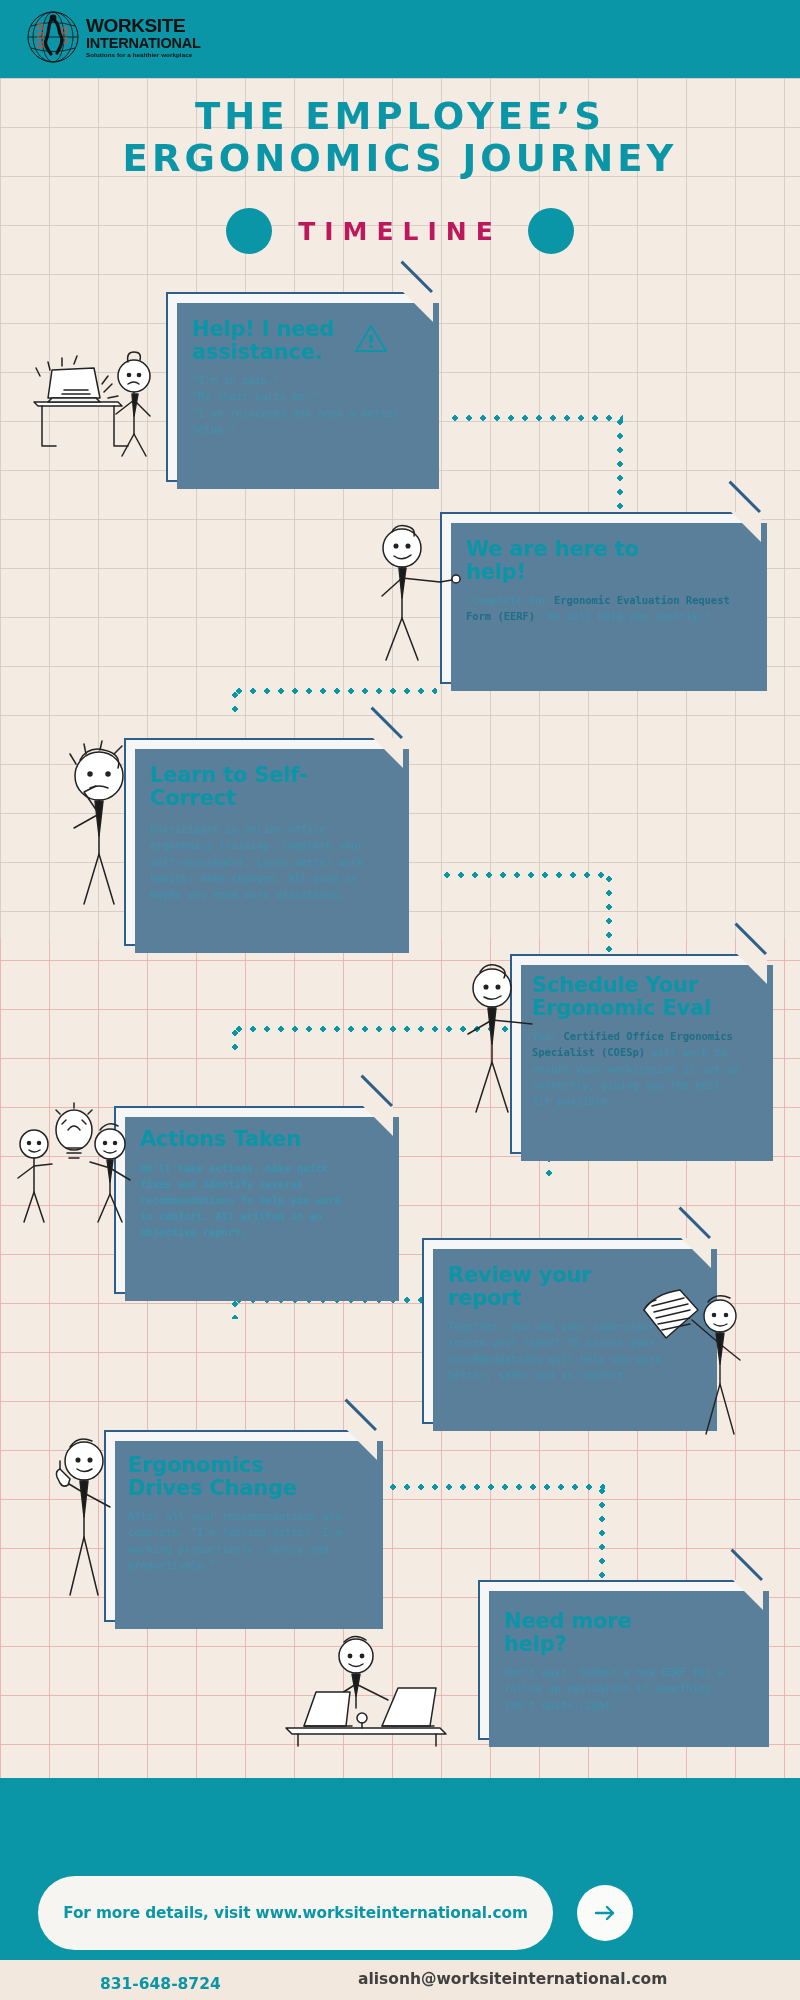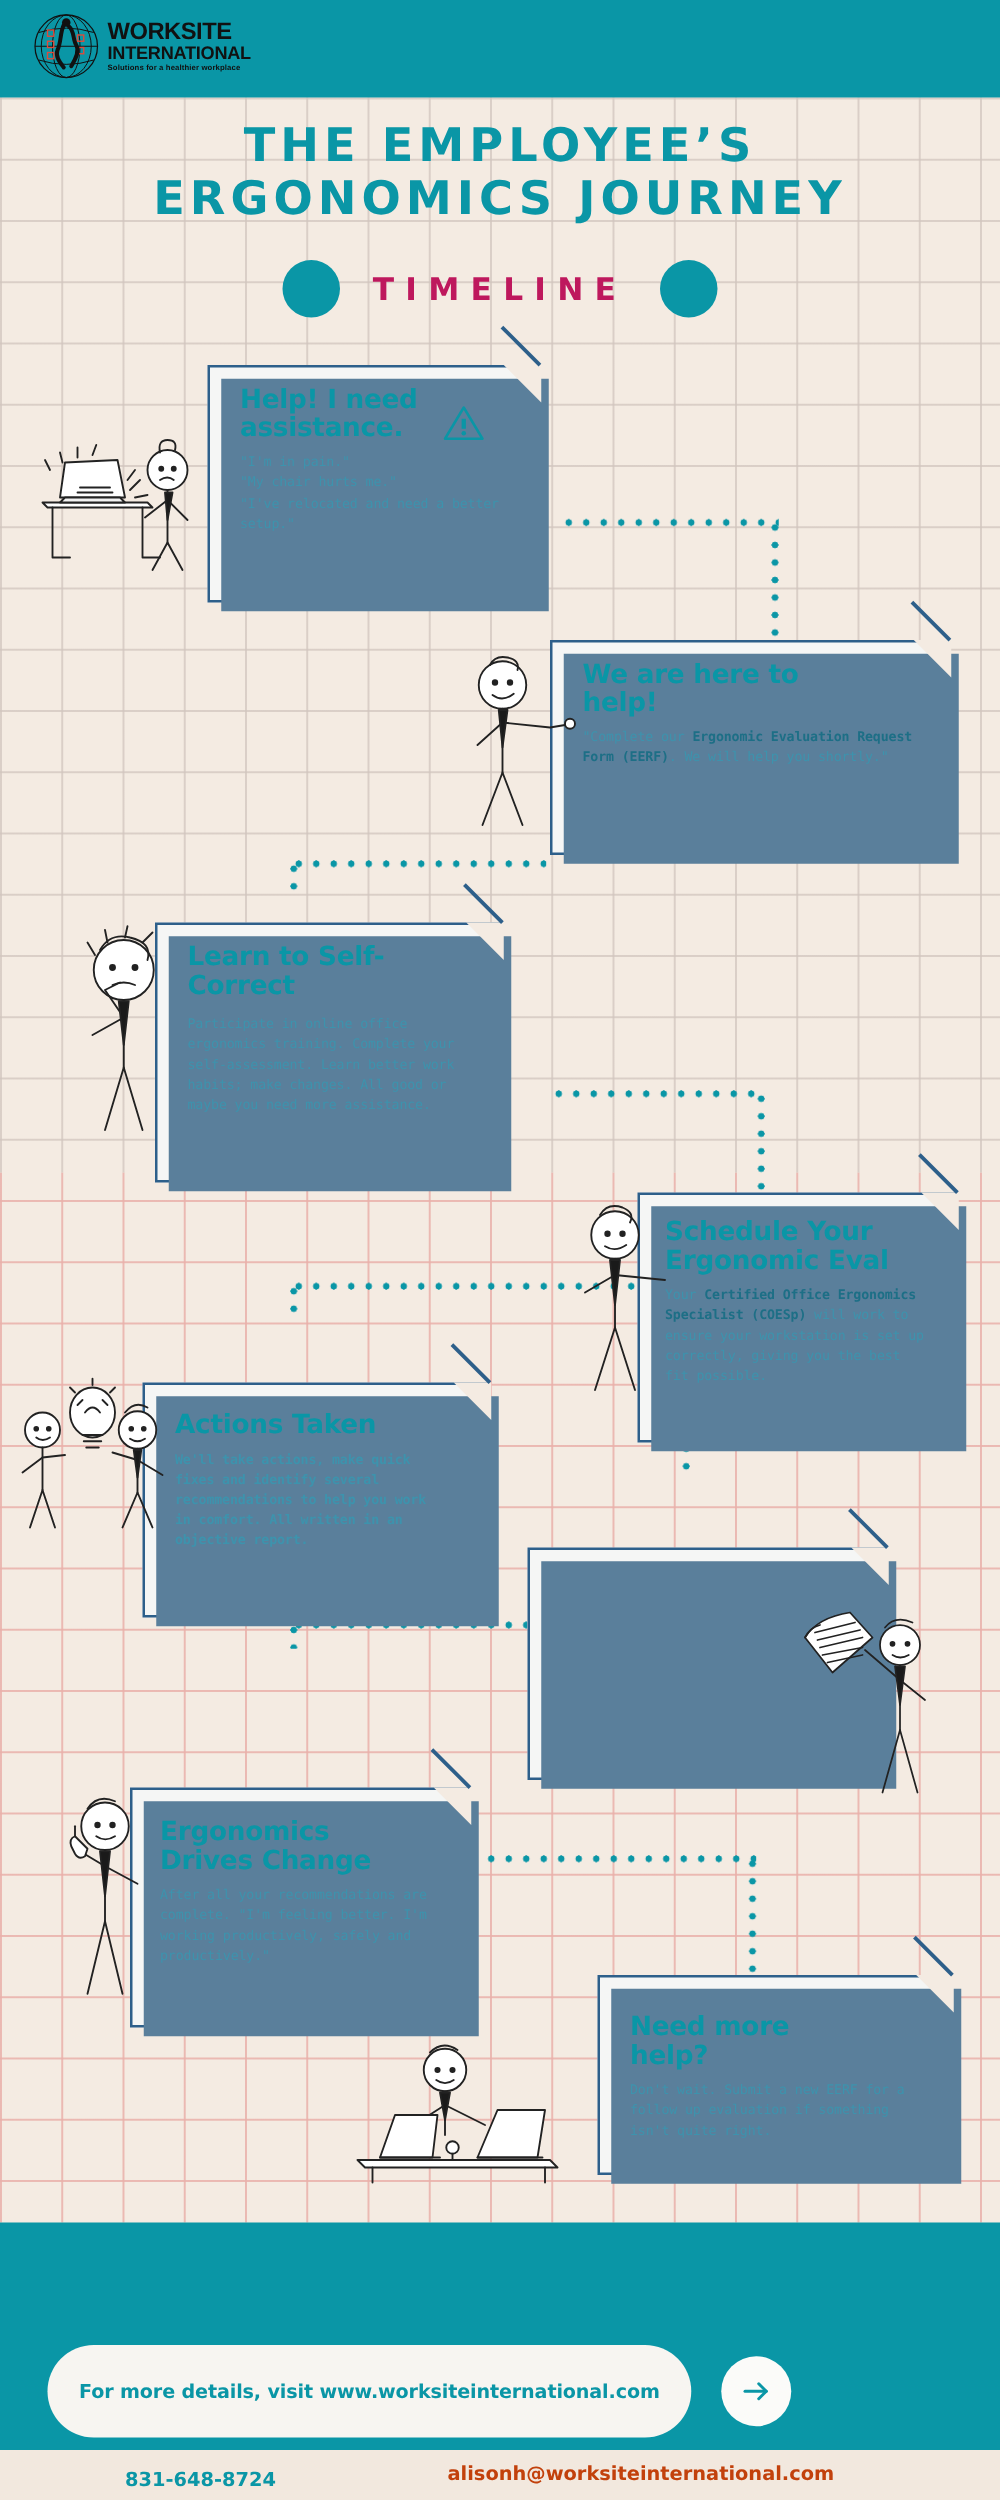--- a/index.html
+++ b/index.html
@@ -148,21 +148,21 @@
   }
   .card .fold-line {
     position: absolute;
     top: -3px; right: -3px;
     width: 43px; height: 3px;
     background: #2d5f8a;
     transform-origin: right top;
     transform: rotate(45deg);
   }
   .card-inner {
-    padding: 14px 24px 18px 24px;
+    padding: 24px 24px 18px 24px;
     position: relative;
     z-index: 3;
   }
   .card h2 {
     color: #0a96a6;
     font-family: "DejaVu Sans", sans-serif;
     font-weight: bold;
     font-size: 21px;
     line-height: 1.08;
     letter-spacing: -0.2px;
@@ -255,21 +255,21 @@
     left: 100px; top: 1975px;
     color: #0a96a6;
     font-family: "DejaVu Sans", sans-serif;
     font-weight: bold;
     font-size: 15.5px;
     z-index: 34;
   }
   .email {
     position: absolute;
     left: 358px; top: 1970px;
-    color: #c2410c;
+    color: #404040;
     font-family: "DejaVu Sans", sans-serif;
     font-weight: bold;
     font-size: 15.5px;
     z-index: 34;
   }
   .footer-strip-fill {
     position: absolute;
     left: 0; top: 1940px;
     width: 800px; height: 60px;
     background: #f2e8de;
@@ -511,20 +511,24 @@
         <path d="M80 64 L52 40 M80 64 L100 80"></path>
         <path d="M80 104 L66 154 M80 104 L94 154"></path>
         <path d="M76 53 L80 84 L84 53 Z" fill="#1a1a1a"></path>
       </g>
     </svg>
   </div>
 
   <div class="card" style="left:422px; top:1238px; width:288px; height:186px;">
     <div class="fold"></div>
     <div class="fold-line"></div>
+    <div class="card-inner" style="padding:24px 24px;">
+      <h2 style="width:180px;">Review your report</h2>
+      <p style="width:238px;">Together, you and your supervisor review your report to ensure your recommendations will help you work better, safer and in comfort.</p>
+    </div>
   </div>
 
   <div class="doodle" style="left:40px; top:1425px;">
     <svg width="110" height="175" viewBox="0 0 110 175">
       <g fill="none" stroke="#222" stroke-width="1.5" stroke-linecap="round" stroke-linejoin="round">
         <circle cx="44" cy="36" r="19" fill="#fff"></circle>
         <path d="M30 22 Q38 10 52 16"></path>
         <circle cx="38" cy="35" r="1.8" fill="#222"></circle>
         <circle cx="50" cy="35" r="1.8" fill="#222"></circle>
         <path d="M37 44 Q44 49 52 44"></path>

